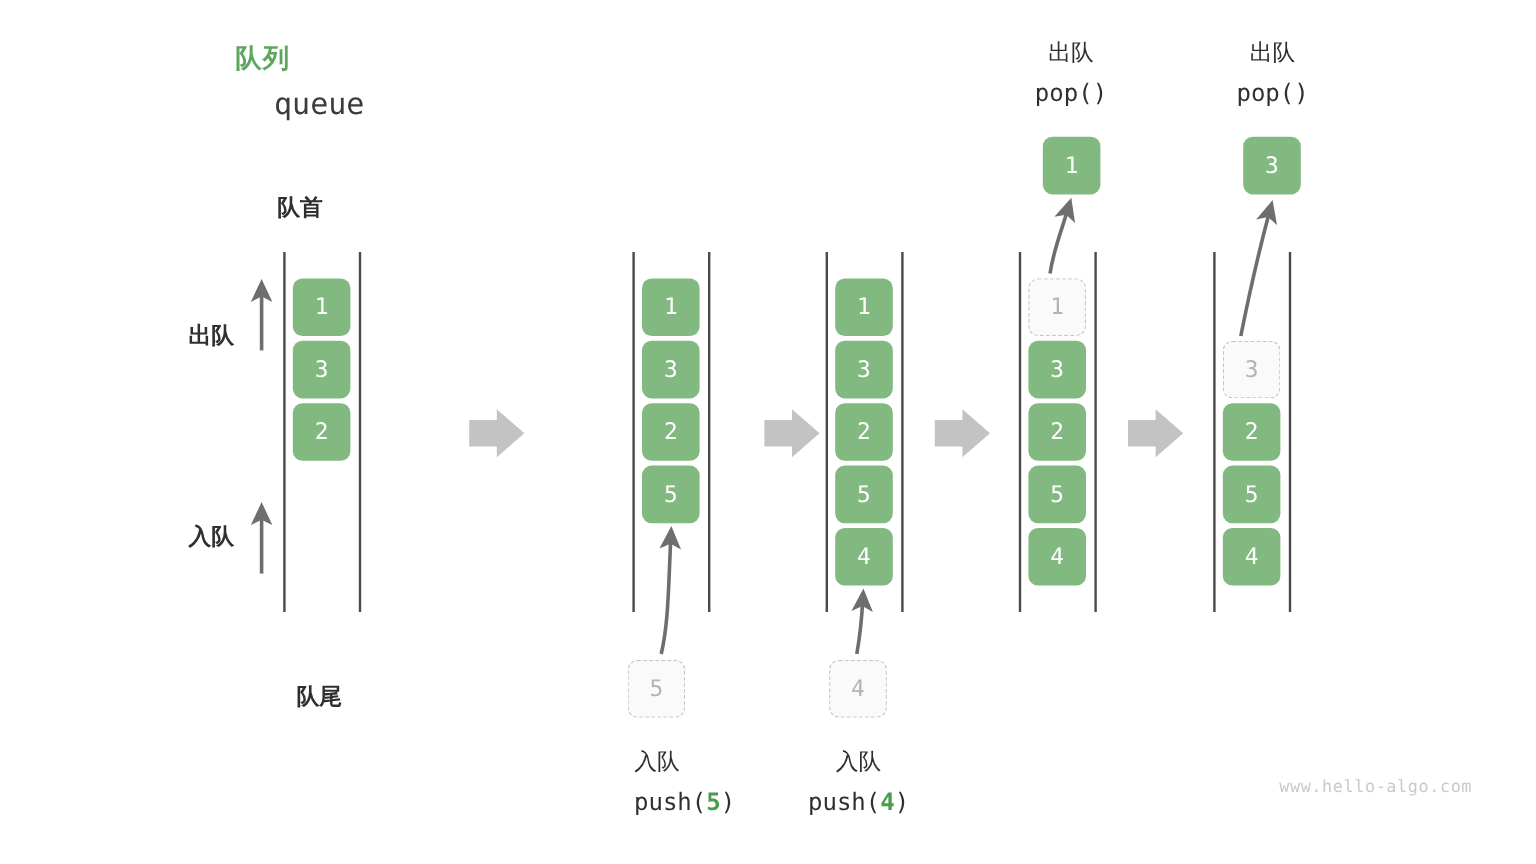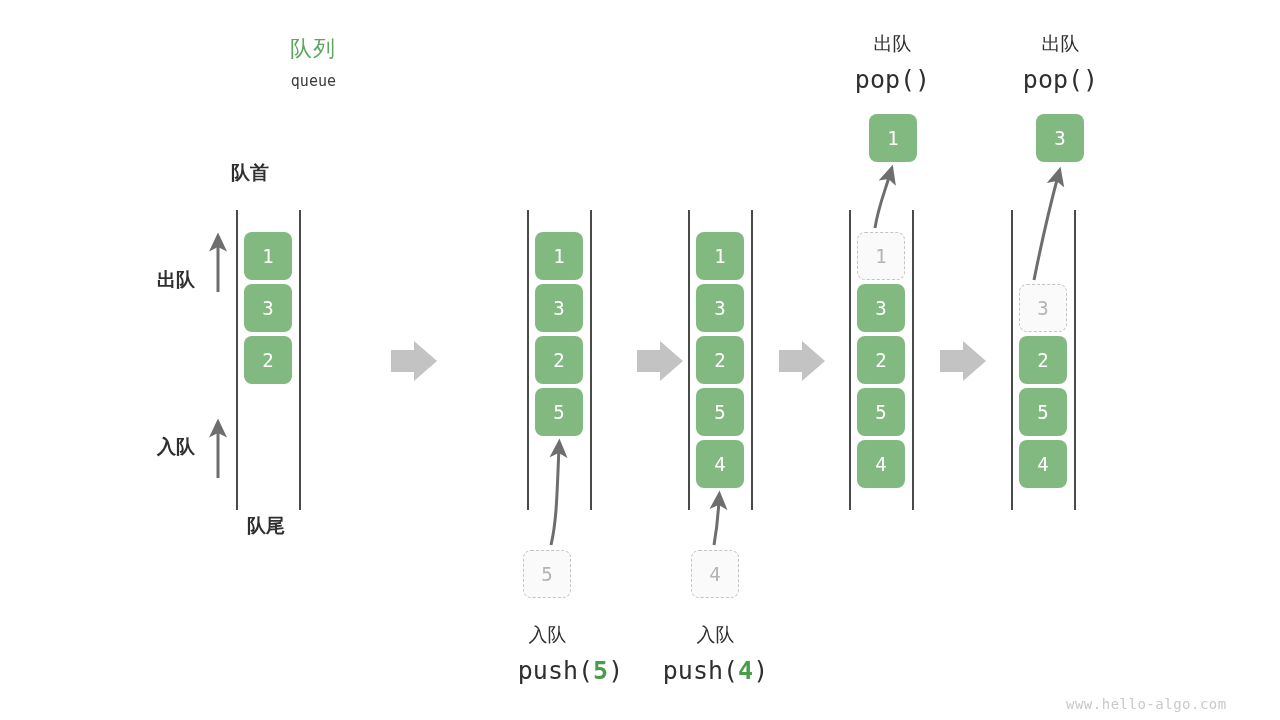--- a/index.html
+++ b/index.html
@@ -17,47 +17,47 @@
     position: relative;
     width: 1280px;
     height: 720px;
     background: #ffffff;
   }
   .abs { position: absolute; }
 
   
   .title-cn {
     font-size: 22px;
-    font-weight: normal;
+    font-weight: bold;
     color: #5EA65E;
-    text-align: right;
+    text-align: left;
     letter-spacing: 1px;
   }
   .title-en {
     font-family: "DejaVu Sans Mono", "Liberation Mono", monospace;
-    font-size: 15px;
+    font-size: 25px;
     color: #3b3b3b;
-    text-align: right;
+    text-align: center;
   }
   .label-cn {
     font-size: 19px;
     font-weight: bold;
     color: #2f2f2f;
     text-align: center;
     white-space: nowrap;
   }
   .op-cn {
     font-size: 19px;
     color: #2f2f2f;
     text-align: center;
     white-space: nowrap;
   }
   .op-code {
     font-family: "DejaVu Sans Mono", "Liberation Mono", monospace;
-    font-size: 25px;
+    font-size: 20px;
     color: #2f2f2f;
     text-align: center;
     white-space: nowrap;
   }
   .op-code .num { color: #4a9c4a; font-weight: bold; }
 
   .watermark {
     font-family: "DejaVu Sans Mono", "Liberation Mono", monospace;
     font-size: 14px;
     color: #c9c9c9;
@@ -103,21 +103,21 @@
 </style>
 </head>
 <body>
 
 <div id="stage">
 
   <div class="abs title-cn" style="left:196px; top:34px; width:140px;">队列</div>
   <div class="abs title-en" style="left:196px; top:72px; width:140px;">queue</div>
 
   <div class="abs label-cn" style="left:180px; top:160px; width:140px;">队首</div>
-  <div class="abs label-cn" style="left:196px; top:513px; width:140px;">队尾</div>
+  <div class="abs label-cn" style="left:196px; top:568px; width:140px;">队尾</div>
 
   <div class="abs label-cn" style="left:136px; top:267px; width:80px;">出队</div>
   <div class="abs label-cn" style="left:136px; top:434px; width:80px;">入队</div>
 
   <div class="abs rail" style="left:236px; top:210px; height:300px;"></div>
   <div class="abs rail" style="left:299px; top:210px; height:300px;"></div>
   <div class="abs cell filled" style="left:244px; top:232px;">1</div>
   <div class="abs cell filled" style="left:244px; top:284px;">3</div>
   <div class="abs cell filled" style="left:244px; top:336px;">2</div>
 
@@ -156,21 +156,21 @@
   <div class="abs rail" style="left:1011px; top:210px; height:300px;"></div>
   <div class="abs rail" style="left:1074px; top:210px; height:300px;"></div>
   <div class="abs cell ghost" style="left:1019px; top:284px;">3</div>
   <div class="abs cell filled" style="left:1019px; top:336px;">2</div>
   <div class="abs cell filled" style="left:1019px; top:388px;">5</div>
   <div class="abs cell filled" style="left:1019px; top:440px;">4</div>
   <div class="abs cell filled" style="left:1036px; top:114px;">3</div>
   <div class="abs op-cn" style="left:988px; top:31px; width:145px;">出队</div>
   <div class="abs op-code" style="left:988px; top:65px; width:145px;">pop()</div>
 
-  <div class="abs watermark" style="left:1066px; top:696px;">www.hello-algo.com</div>
+  <div class="abs watermark" style="left:1066px; top:648px;">www.hello-algo.com</div>
 
   <svg id="overlay" viewBox="0 0 1280 720">
     <defs>
       <marker id="mk-thin" markerWidth="7" markerHeight="7" refX="3.2" refY="3.4" orient="auto" markerUnits="strokeWidth">
         <path d="M0,0.4 L6.4,3.4 L0,6.4 L1.5,3.4 Z" fill="#6E6E6E"></path>
       </marker>
     </defs>
 
     <g>
       <line x1="218" y1="292" x2="218" y2="242" stroke="#6E6E6E" stroke-width="3" marker-end="url(#mk-thin)"></line>

